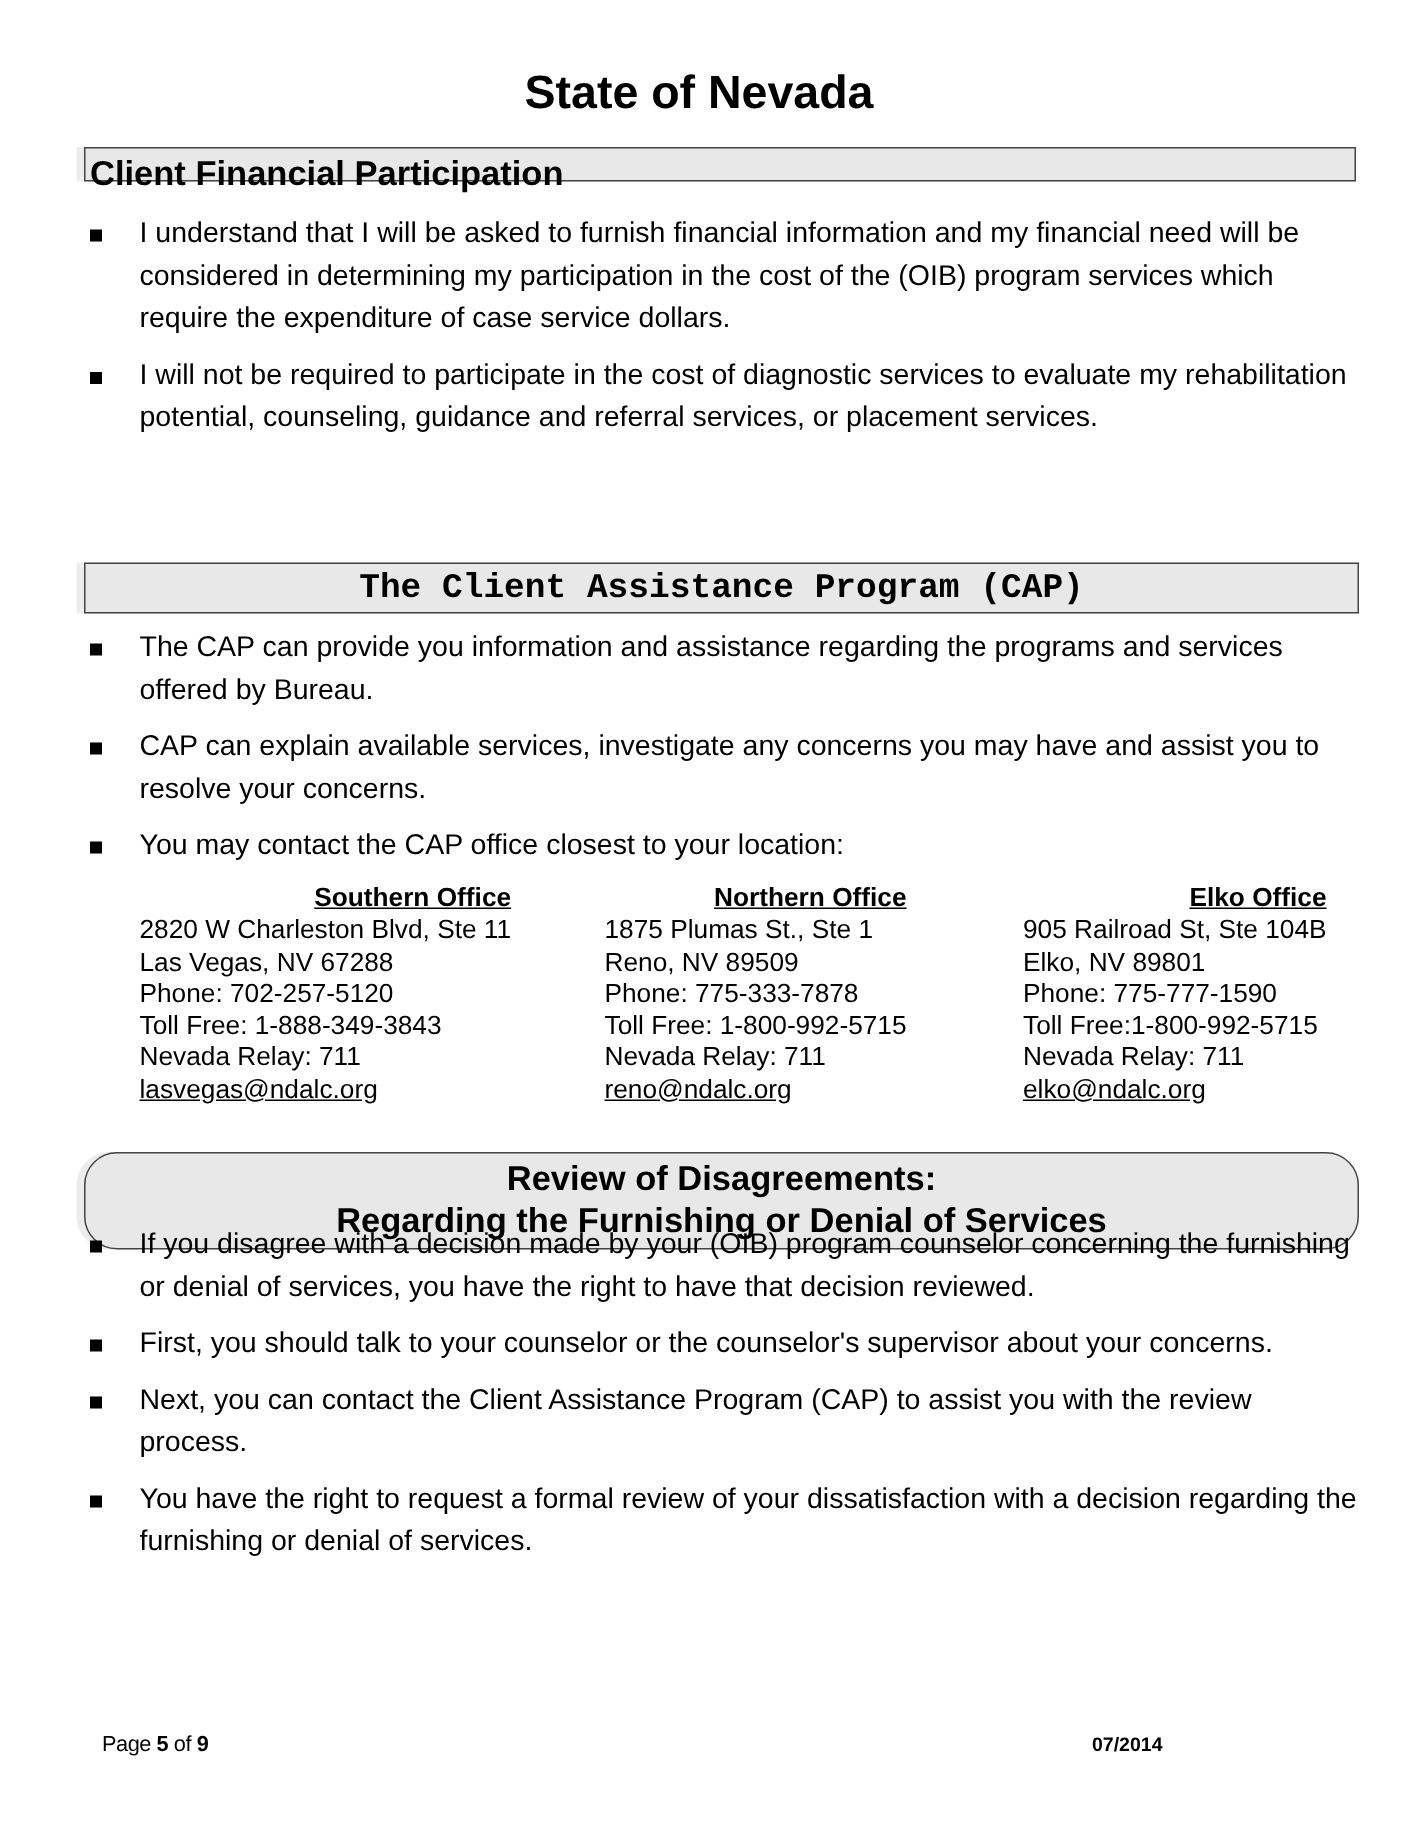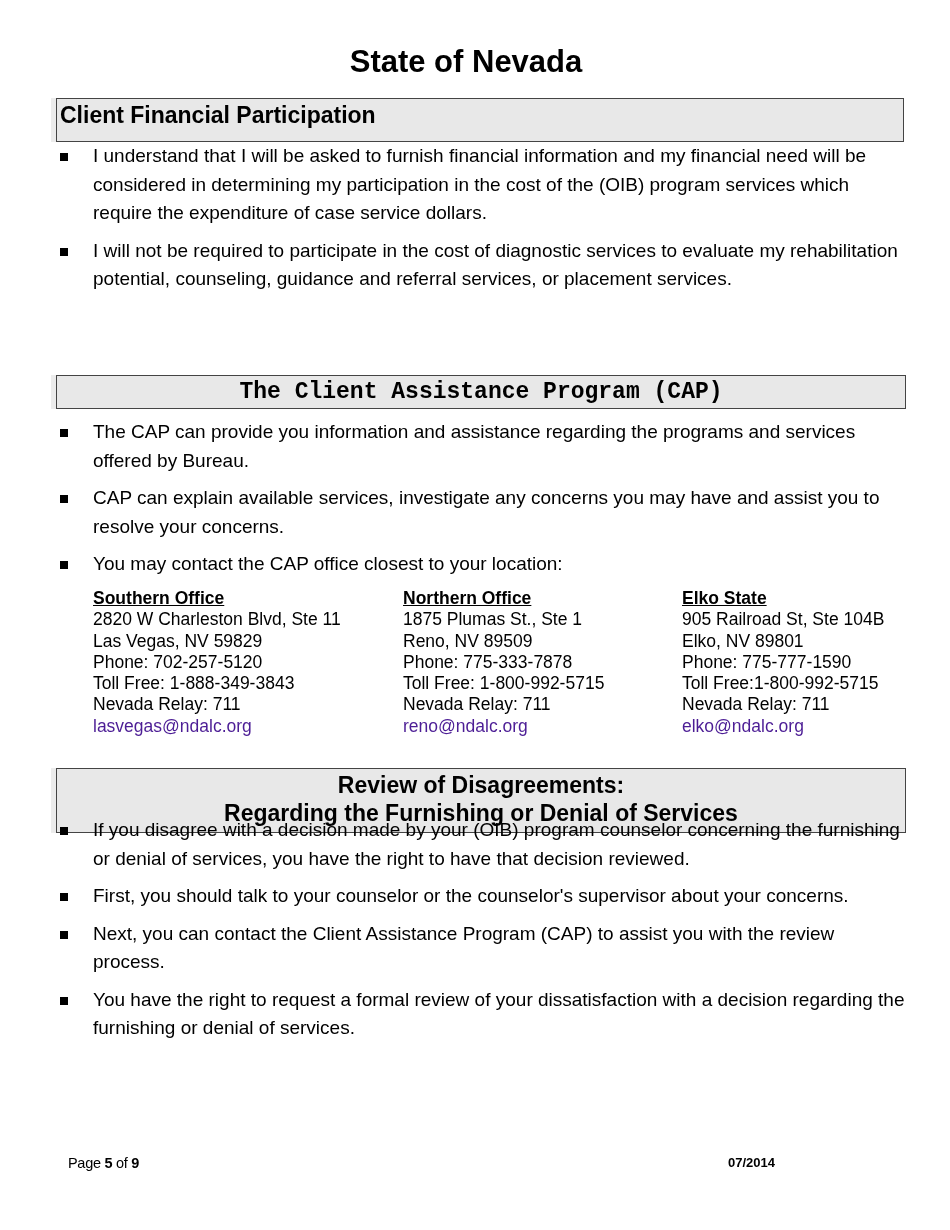--- a/index.html
+++ b/index.html
@@ -29,80 +29,80 @@
     }
     .bullet-mark {
       position: absolute; left: 4px; top: 11px; width: 8px; height: 8px; background: #000;
     }
     .offices {
       position: absolute; left: 93px; top: 588px; width: 830px; height: 155px;
     }
     .office {
       position: absolute; top: 0; font-size: 17.5px; line-height: 21.3px; white-space: nowrap;
     }
-    .office .name { font-weight: bold; text-decoration: underline; }
-    .office a { color: #4c1d95; }
+    .office .name { font-weight: bold; text-decoration: underline; text-align: right; }
+    .office a { color: #000000; text-decoration: underline; }
     .footer-left {
       position: absolute; left: 68px; top: 1155px; font-size: 14.5px;
       font-family: "Liberation Sans", sans-serif; letter-spacing: -0.3px;
     }
     .footer-left b { font-weight: bold; }
     .footer-right {
       position: absolute; left: 728px; top: 1155px; font-size: 13px; font-weight: bold;
     }
   </style>
 </head>
 <body>
 
 <div class="page-title">State of Nevada</div>
 
-<div class="section-box left" style="top:98px;height:44px;line-height:32px;">Client Financial Participation</div>
+<div class="section-box left" style="top:98px;height:23px;line-height:32px;">Client Financial Participation</div>
 <ul class="bullets" style="top:142px;">
   <li><span class="bullet-mark"></span><span>I understand that I will be asked to furnish financial information and my financial need will be considered in determining my participation in the cost of the (OIB) program services which require the expenditure of case service dollars.</span></li>
   <li><span class="bullet-mark"></span><span>I will not be required to participate in the cost of diagnostic services to evaluate my rehabilitation potential, counseling, guidance and referral services, or placement services.</span></li>
 </ul>
 
 <div class="section-box center" style="top:375px;height:32px;line-height:32px;font-family:Liberation Mono, monospace;">The Client Assistance Program (CAP)</div>
 <ul class="bullets" style="top:418px;">
   <li><span class="bullet-mark"></span><span>The CAP can provide you information and assistance regarding the programs and services offered by Bureau.</span></li>
   <li><span class="bullet-mark"></span><span>CAP can explain available services, investigate any concerns you may have and assist you to resolve your concerns.</span></li>
   <li><span class="bullet-mark"></span><span>You may contact the CAP office closest to your location:</span></li>
 </ul>
 
 <div class="offices">
   <div class="office" style="left:0;">
     <div class="name">Southern Office</div>
     <div>2820 W Charleston Blvd, Ste 11</div>
-    <div>Las Vegas, NV 59829</div>
+    <div>Las Vegas, NV 67288</div>
     <div>Phone: 702-257-5120</div>
     <div>Toll Free: 1-888-349-3843</div>
     <div>Nevada Relay: 711</div>
     <div><a>lasvegas@ndalc.org</a></div>
   </div>
   <div class="office" style="left:310px;">
     <div class="name">Northern Office</div>
     <div>1875 Plumas St., Ste 1</div>
     <div>Reno, NV 89509</div>
     <div>Phone: 775-333-7878</div>
     <div>Toll Free: 1-800-992-5715</div>
     <div>Nevada Relay: 711</div>
     <div><a>reno@ndalc.org</a></div>
   </div>
   <div class="office" style="left:589px;">
-    <div class="name">Elko State</div>
+    <div class="name">Elko Office</div>
     <div>905 Railroad St, Ste 104B</div>
     <div>Elko, NV 89801</div>
     <div>Phone: 775-777-1590</div>
     <div>Toll Free:1-800-992-5715</div>
     <div>Nevada Relay: 711</div>
     <div><a>elko@ndalc.org</a></div>
   </div>
 </div>
 
-<div class="section-box center" style="top:768px;height:61px;padding-top:2px;">
+<div class="section-box center" style="top:768px;height:61px;padding-top:2px;border-radius:22px;">
   <div>Review of Disagreements:</div>
   <div>Regarding the Furnishing or Denial of Services</div>
 </div>
 <ul class="bullets" style="top:816px;">
   <li><span class="bullet-mark"></span><span>If you disagree with a decision made by your (OIB) program counselor concerning the furnishing or denial of services, you have the right to have that decision reviewed.</span></li>
   <li><span class="bullet-mark"></span><span>First, you should talk to your counselor or the counselor's supervisor about your concerns.</span></li>
   <li><span class="bullet-mark"></span><span>Next, you can contact the Client Assistance Program (CAP) to assist you with the review process.</span></li>
   <li><span class="bullet-mark"></span><span>You have the right to request a formal review of your dissatisfaction with a decision regarding the furnishing or denial of services.</span></li>
 </ul>
 

